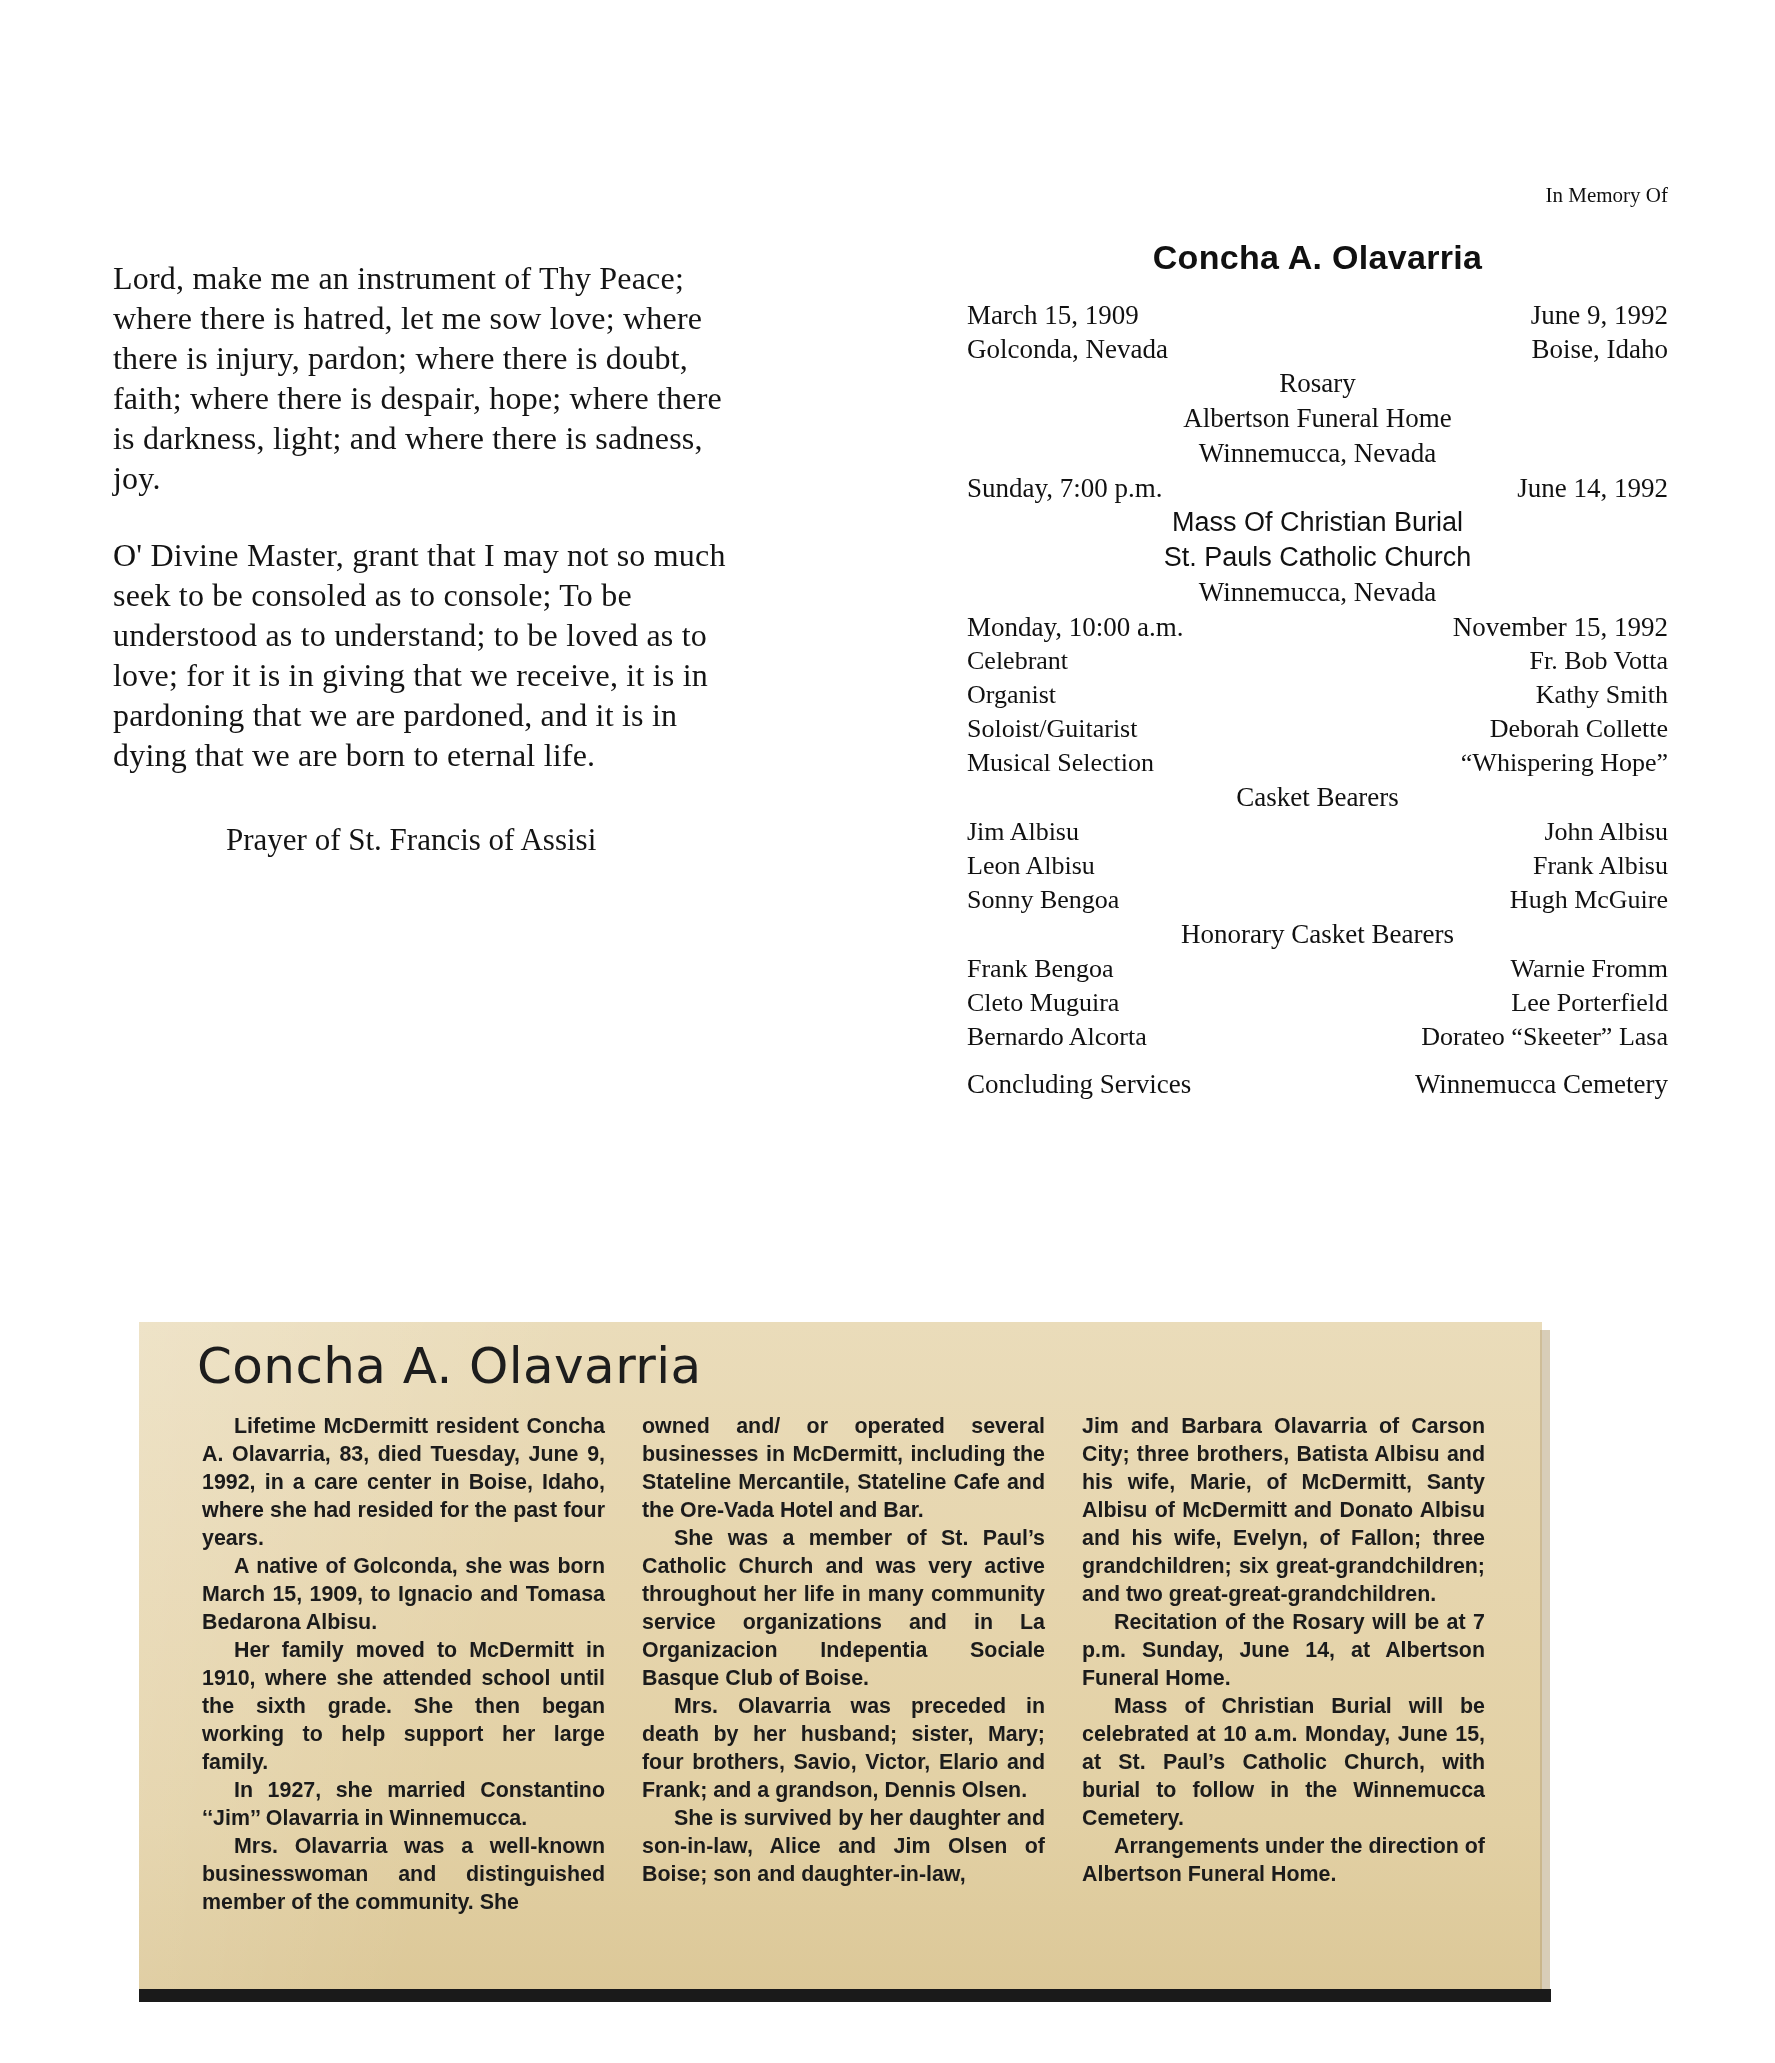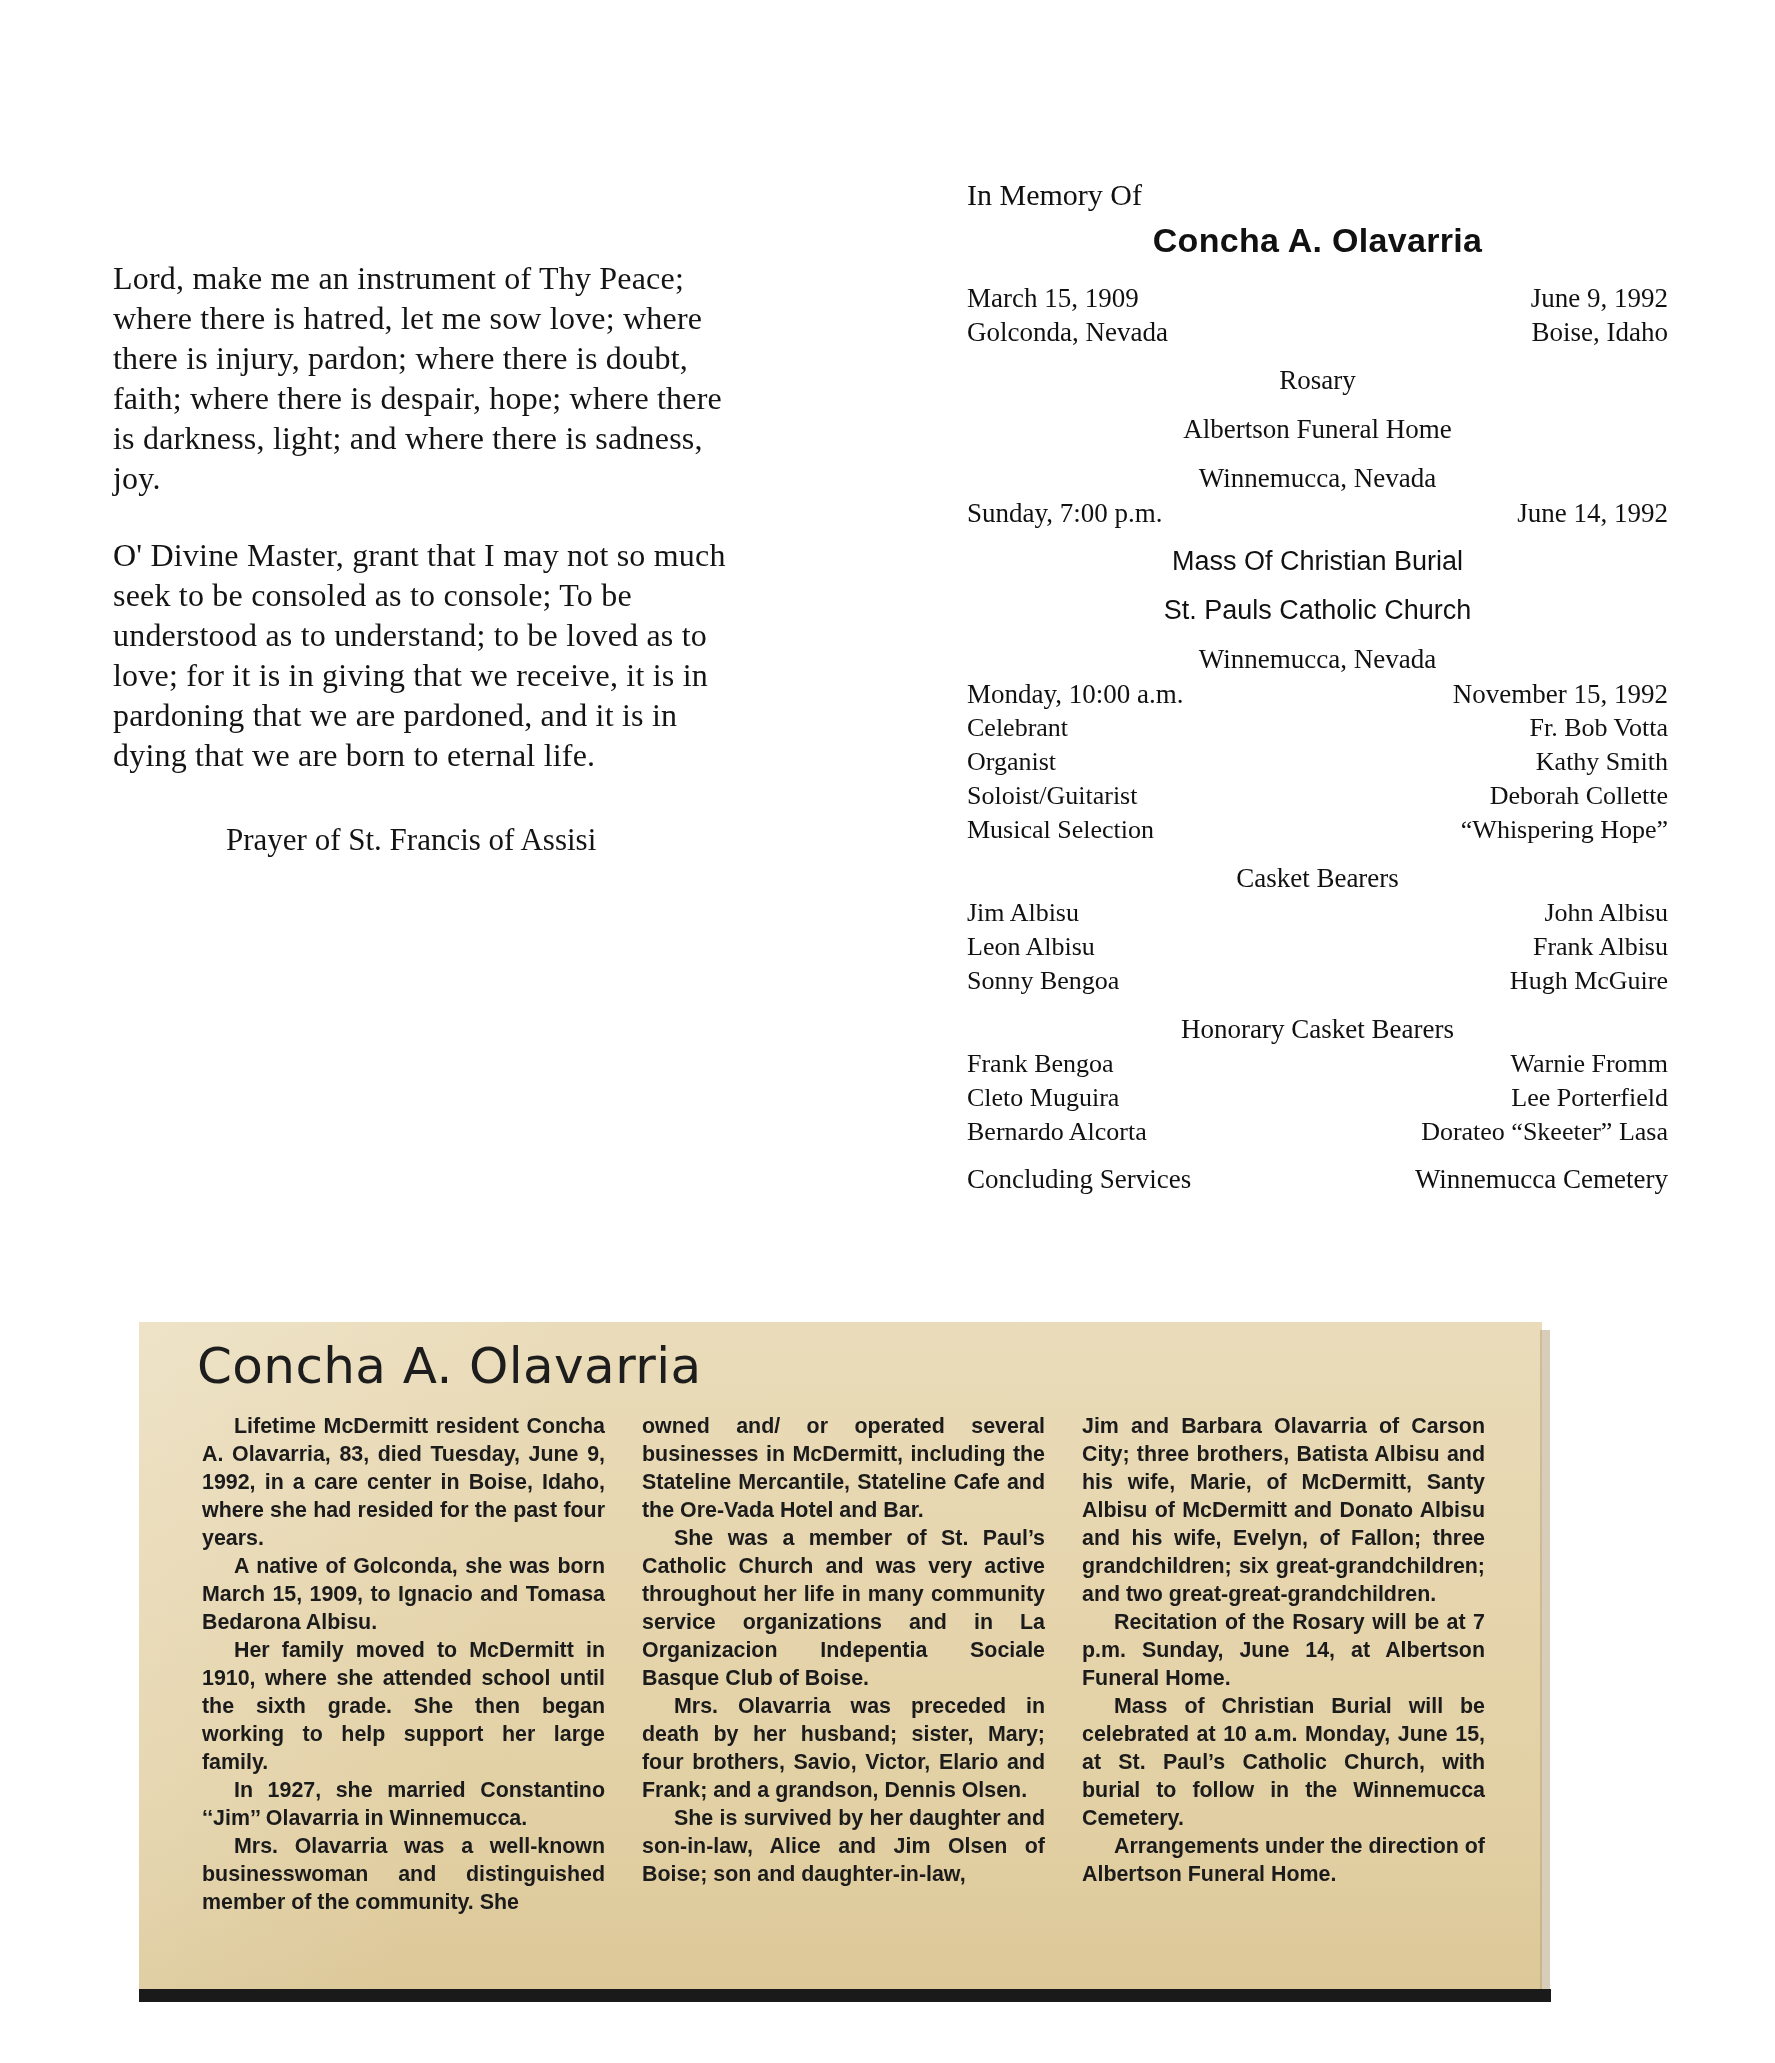--- a/index.html
+++ b/index.html
@@ -52,25 +52,25 @@
   
   #service-column {
     position: absolute;
     left: 967px;
     top: 179px;
     width: 701px;
     font-family: "Liberation Sans", sans-serif;
     color: #111111;
   }
   #memory-of {
-    text-align: left;
-    font-family: "Liberation Serif", serif;
-    font-size: 30px;
+    text-align: right;
+    font-family: "Liberation Serif", serif;
+    font-size: 21px;
     line-height: 32px;
-    margin-bottom: 9px;
+    margin-bottom: 26px;
   }
   #deceased-name {
     text-align: center;
     font-family: "Liberation Sans", sans-serif;
     font-weight: bold;
     font-size: 34px;
     line-height: 40px;
     letter-spacing: 0.3px;
     margin-bottom: 21px;
   }
@@ -84,21 +84,20 @@
   }
   .row .left { text-align: left; white-space: nowrap; }
   .row .right { text-align: left; white-space: nowrap; }
   .block-gap { height: 13px; }
   .heading-center {
     text-align: center;
     font-family: "Liberation Sans", sans-serif;
     font-size: 27px;
     line-height: 35px;
     font-weight: normal;
-    margin-top: 14px;
   }
   .heading-center.serif {
     font-family: "Liberation Serif", serif;
   }
   .bold-sans {
     font-family: "Liberation Sans", sans-serif;
     font-weight: normal;
   }
   .sans-row {
     font-family: Liberation Serif, serif;

